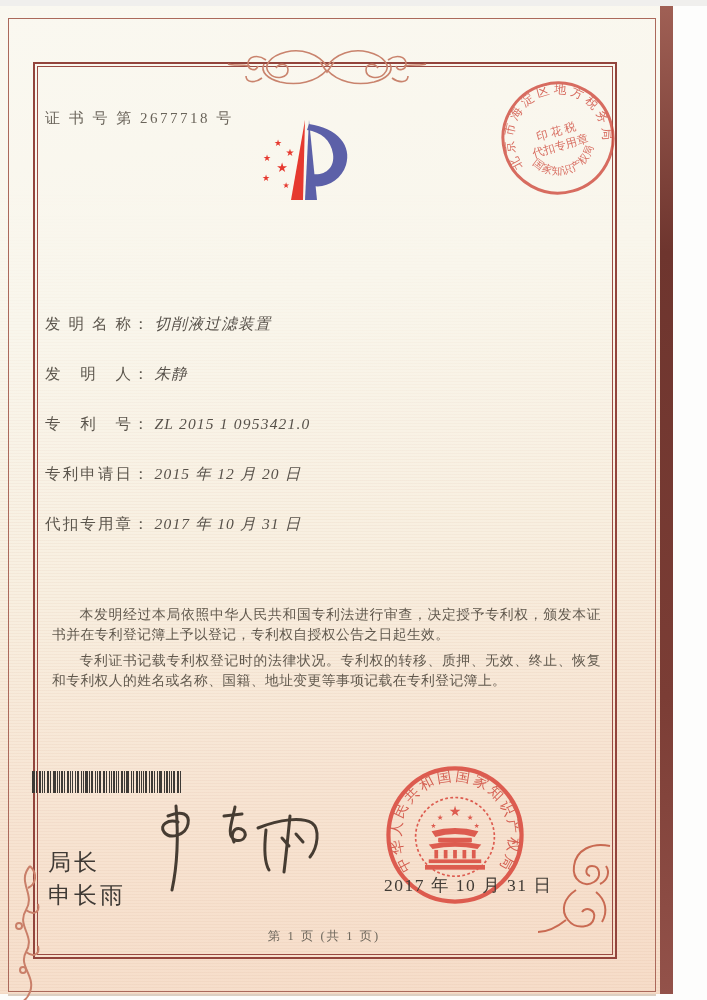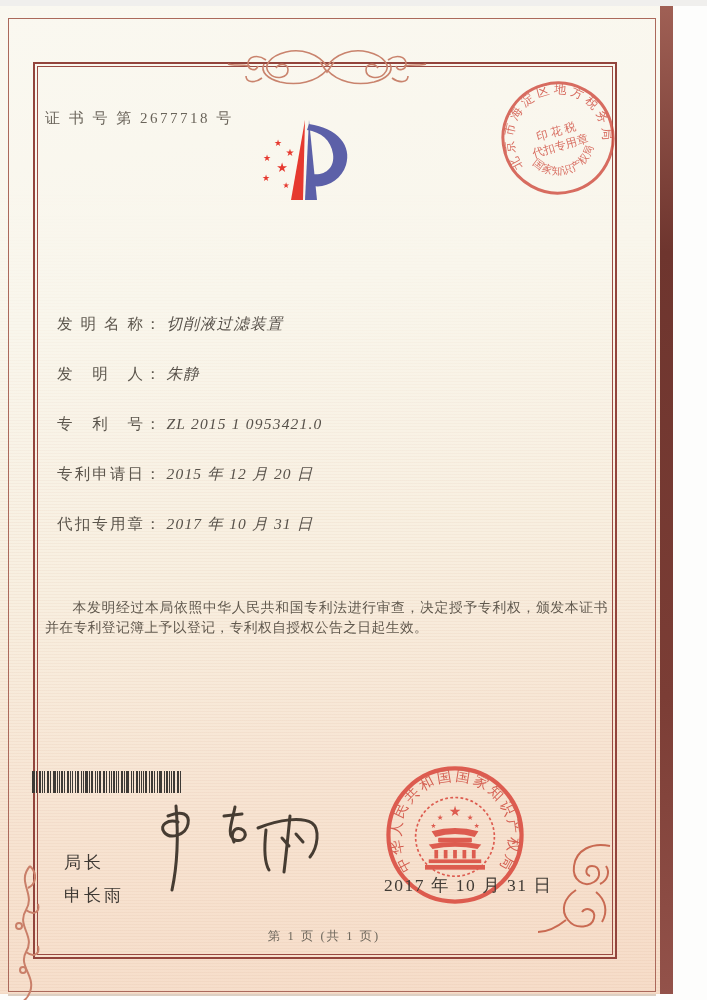--- a/index.html
+++ b/index.html
@@ -19,29 +19,29 @@
   .inner-border{position:absolute;left:37px;top:60px;width:574px;height:887px;
                 border:1px solid #9a4a42;outline:2px solid #93443c;outline-offset:2px;}
   .flourish{position:absolute;pointer-events:none;}
   .cert-no{position:absolute;left:45px;top:103px;font-size:15px;letter-spacing:2.5px;color:#6a645a;}
   .logo{position:absolute;left:254px;top:112px;width:104px;height:84px;}
   .title{position:absolute;left:0;top:221px;width:648px;text-align:center;
          font-size:35px;font-weight:600;letter-spacing:28px;padding-left:28px;box-sizing:border-box;
          color:#4c463f;}
   .fields{position:absolute;left:45px;top:308px;width:560px;}
   .field-row{height:20px;margin-bottom:30px;font-size:15.5px;color:#57514a;white-space:nowrap;}
-  .field-label{display:inline-block;width:86px;text-align:justify;text-align-last:justify;color:#5c564d;margin-left:12px;}
+  .field-label{display:inline-block;width:86px;text-align:justify;text-align-last:justify;color:#5c564d;}
   .field-colon{padding:0 6px 0 2px;color:#5c564d;}
   .field-value{letter-spacing:1.2px;font-style:italic;}
   .paras{position:absolute;left:45px;top:592px;width:563px;font-size:13.8px;line-height:19.6px;
          color:#60584d;text-align:justify;letter-spacing:0.4px;}
-  .paras p{margin:0;text-indent:2em;}
+  .paras p{margin:7px;text-indent:2em;}
   .barcode{position:absolute;left:32px;top:765px;width:196px;height:22px;display:flex;align-items:stretch;}
   .barcode span{background:#3d3a36;height:100%;flex:0 0 auto;}
-  .signer{position:absolute;left:64px;top:840px;font-size:17px;color:#3f3a35;line-height:33px;letter-spacing:3px;}
+  .signer{position:absolute;left:48px;top:840px;font-size:23px;color:#3f3a35;line-height:33px;letter-spacing:3px;}
   .signature{position:absolute;left:138px;top:796px;}
   .seal{position:absolute;left:380px;top:754px;opacity:0.85;}
   .tax-stamp{position:absolute;left:498px;top:72px;opacity:0.8;transform:rotate(-16deg);}
   .seal-date{position:absolute;left:384px;top:867px;font-size:17.5px;color:#413c36;letter-spacing:1.5px;z-index:5;}
   .footer{position:absolute;left:0;top:922px;width:648px;text-align:center;font-size:12.5px;
           letter-spacing:2px;color:#6e675c;}
   .stamp-text{fill:#cf4a3d;font-family:"Liberation Serif","DejaVu Serif",serif;}
   .bottom-line{position:absolute;left:8px;top:988px;width:648px;height:2px;background:#dccfc2;}
 </style>
 </head>
@@ -135,20 +135,21 @@
       <div class="field-row">
         <span class="field-label">专利申请日</span><span class="field-colon">：</span><span class="field-value">2015 年 12 月 20 日</span>
       </div>
       <div class="field-row">
         <span class="field-label">代扣专用章</span><span class="field-colon">：</span><span class="field-value">2017 年 10 月 31 日</span>
       </div>
     </div>
 
     <div class="paras">
       <p>本发明经过本局依照中华人民共和国专利法进行审查，决定授予专利权，颁发本证书并在专利登记簿上予以登记，专利权自授权公告之日起生效。</p>
+      <p>专利证书记载专利权登记时的法律状况。专利权的转移、质押、无效、终止、恢复和专利权人的姓名或名称、国籍、地址变更等事项记载在专利登记簿上。</p>
     </div>
 
     <div class="barcode">
         <span style="width: 3px; margin-right: 1px;"></span>
         <span style="width: 1px; margin-right: 2px;"></span>
         <span style="width: 2px; margin-right: 1px;"></span>
         <span style="width: 1px; margin-right: 1px;"></span>
         <span style="width: 1px; margin-right: 2px;"></span>
         <span style="width: 2px; margin-right: 1px;"></span>
         <span style="width: 1px; margin-right: 2px;"></span>

